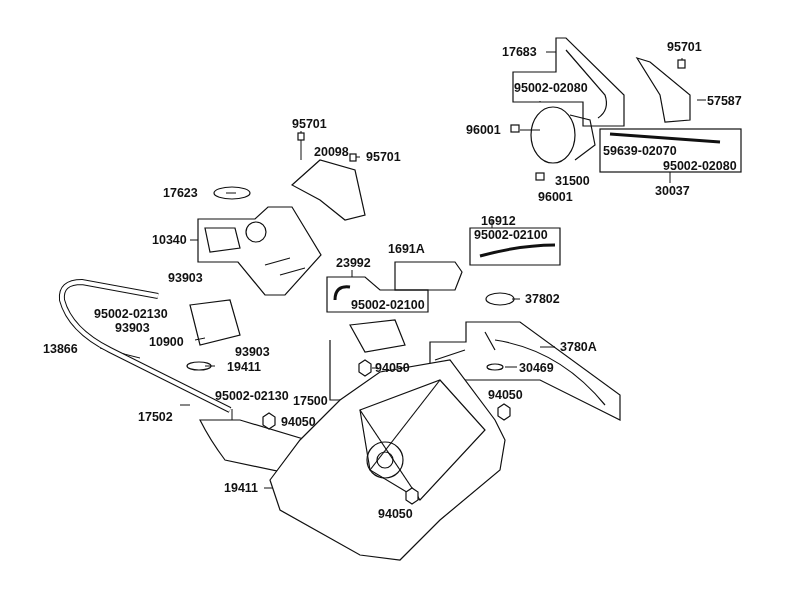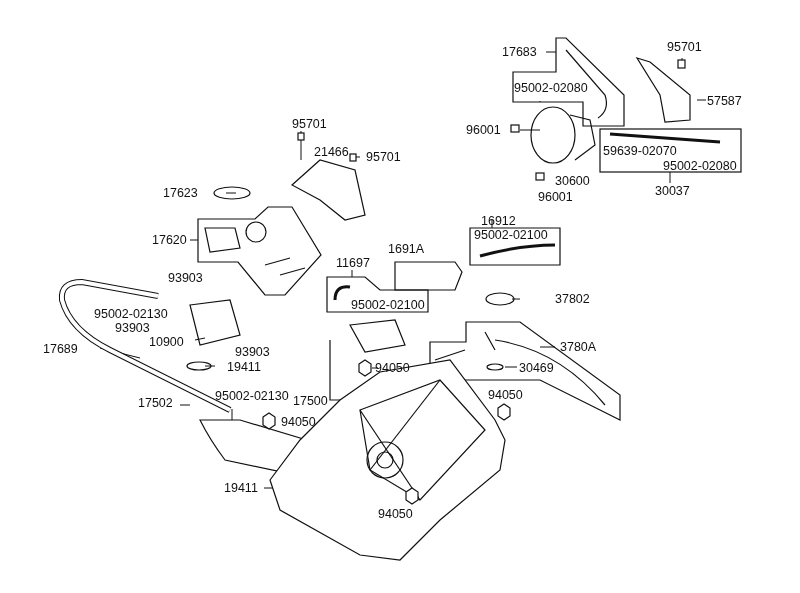--- a/index.html
+++ b/index.html
@@ -1,18 +1,18 @@
 <!DOCTYPE html>
 <html><head>
 <meta charset="utf-8">
 <style>
   html,body{margin:0;padding:0;background:#ffffff;}
   #canvas{position:relative;width:800px;height:593px;background:#ffffff;overflow:hidden;}
   svg{position:absolute;left:0;top:0;}
-  .lbl{position:absolute;font-family:"Liberation Sans",sans-serif;font-weight:normal;font-size:12.5px;color:#111;white-space:nowrap;line-height:14px;}
+  .lbl{position:absolute;font-family:"Liberation Sans",sans-serif;font-weight:bold;font-size:12.5px;color:#111;white-space:nowrap;line-height:14px;}
 </style>
 </head>
 <body>
 
 <div id="canvas">
 <svg width="800" height="593" viewBox="0 0 800 593" fill="none" stroke="#111" stroke-width="1.2">
 
   <path d="M556,38 L566,38 L624,95 L624,126 L583,126 L583,102 L513,102 L513,72 L556,72 Z"></path>
   <rect x="600" y="129" width="141" height="43"></rect>
   <path d="M198,219 L255,219 L268,207 L292,207 L321,255 L285,295 L265,295 L238,262 L198,262 Z"></path>
@@ -105,46 +105,46 @@
     <rect x="298" y="133" width="6" height="7"></rect>
     <rect x="350" y="154" width="6" height="7"></rect>
   </g>
 </svg>
 
 <span class="lbl" style="left:502px;top:45px">17683</span>
 <span class="lbl" style="left:514px;top:81px">95002-02080</span>
 <span class="lbl" style="left:667px;top:40px">95701</span>
 <span class="lbl" style="left:707px;top:94px">57587</span>
 <span class="lbl" style="left:466px;top:123px">96001</span>
-<span class="lbl" style="left:555px;top:174px">30600</span>
+<span class="lbl" style="left:555px;top:174px">31500</span>
 <span class="lbl" style="left:538px;top:190px">96001</span>
 <span class="lbl" style="left:603px;top:144px">59639-02070</span>
 <span class="lbl" style="left:663px;top:159px">95002-02080</span>
 <span class="lbl" style="left:655px;top:184px">30037</span>
 <span class="lbl" style="left:292px;top:117px">95701</span>
-<span class="lbl" style="left:314px;top:145px">21466</span>
+<span class="lbl" style="left:314px;top:145px">20098</span>
 <span class="lbl" style="left:366px;top:150px">95701</span>
 <span class="lbl" style="left:163px;top:186px">17623</span>
-<span class="lbl" style="left:152px;top:233px">17620</span>
+<span class="lbl" style="left:152px;top:233px">10340</span>
 <span class="lbl" style="left:481px;top:214px">16912</span>
 <span class="lbl" style="left:474px;top:228px">95002-02100</span>
 <span class="lbl" style="left:388px;top:242px">1691A</span>
-<span class="lbl" style="left:336px;top:256px">11697</span>
+<span class="lbl" style="left:336px;top:256px">23992</span>
 <span class="lbl" style="left:351px;top:298px">95002-02100</span>
-<span class="lbl" style="left:555px;top:292px">37802</span>
+<span class="lbl" style="left:525px;top:292px">37802</span>
 <span class="lbl" style="left:168px;top:271px">93903</span>
 <span class="lbl" style="left:94px;top:307px">95002-02130</span>
 <span class="lbl" style="left:115px;top:321px">93903</span>
-<span class="lbl" style="left:43px;top:342px">17689</span>
+<span class="lbl" style="left:43px;top:342px">13866</span>
 <span class="lbl" style="left:149px;top:335px">10900</span>
 <span class="lbl" style="left:235px;top:345px">93903</span>
 <span class="lbl" style="left:227px;top:360px">19411</span>
 <span class="lbl" style="left:560px;top:340px">3780A</span>
 <span class="lbl" style="left:519px;top:361px">30469</span>
 <span class="lbl" style="left:375px;top:361px">94050</span>
 <span class="lbl" style="left:293px;top:394px">17500</span>
 <span class="lbl" style="left:488px;top:388px">94050</span>
-<span class="lbl" style="left:138px;top:396px">17502</span>
+<span class="lbl" style="left:138px;top:410px">17502</span>
 <span class="lbl" style="left:215px;top:389px">95002-02130</span>
 <span class="lbl" style="left:281px;top:415px">94050</span>
 <span class="lbl" style="left:224px;top:481px">19411</span>
 <span class="lbl" style="left:378px;top:507px">94050</span>
 </div>
 
 </body></html>

